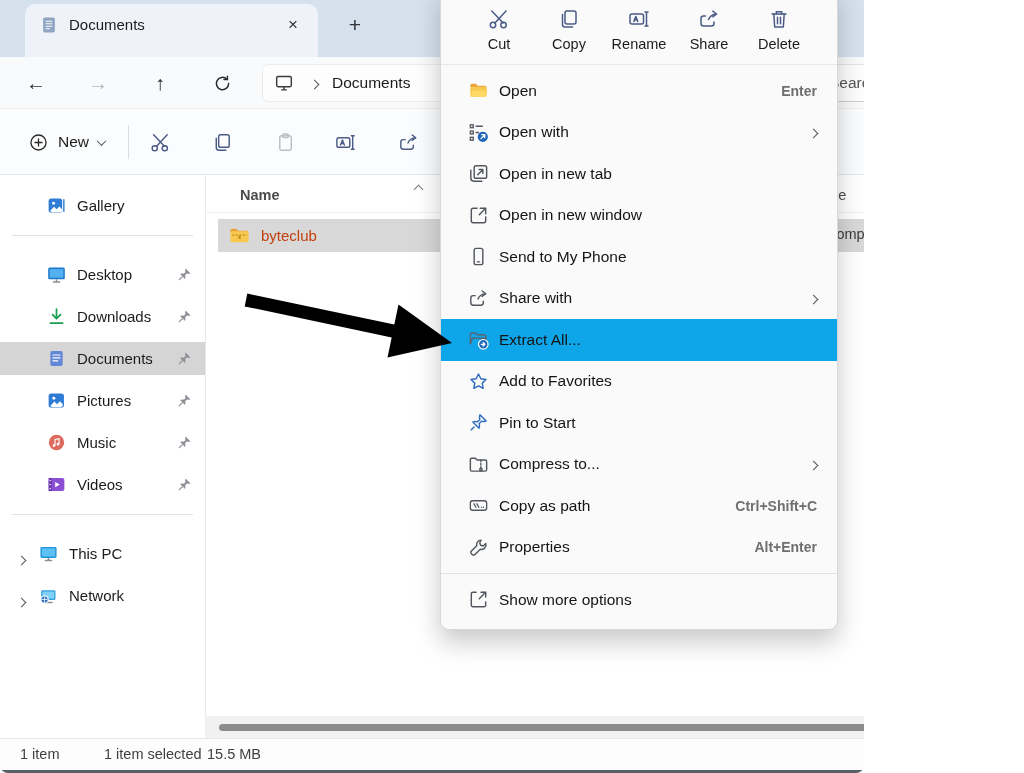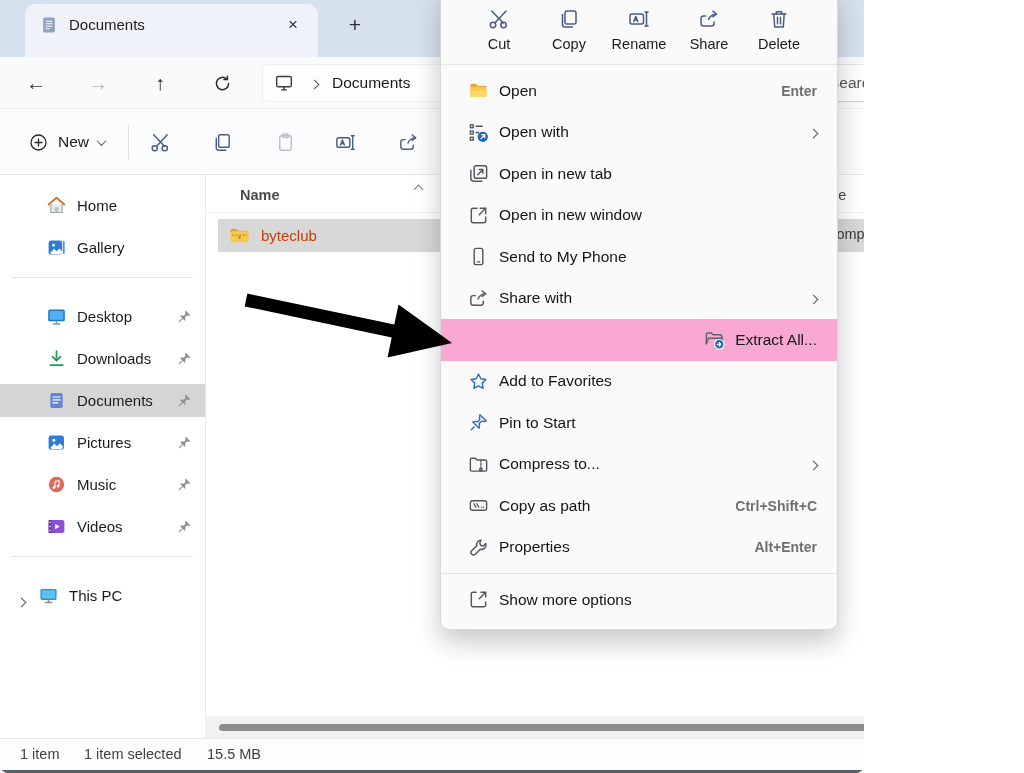--- a/index.html
+++ b/index.html
@@ -76,21 +76,21 @@
   .bottom-edge { position:absolute; left:0; bottom:0; width:1024px; height:3px; background:#585e66; border-radius:0 0 8px 8px; }
 
   
   .ctxmenu { position:absolute; left:440px; top:-14px; width:398px; background:#fafafa; border:1px solid #d8d8d8; border-radius:9px; box-shadow:0 12px 26px rgba(0,0,0,0.22); z-index:50; padding-bottom:6px; }
   .cmdrow { display:flex; justify-content:space-between; padding:18px 26px 10px 26px; border-bottom:1px solid #e7e7e7; }
   .cmdbtn { display:flex; flex-direction:column; align-items:center; gap:5px; width:64px; padding:2px 0; border-radius:5px; }
   .cmdbtn .cicon { width:24px; height:24px; }
   .cmdbtn .clabel { font-size:14.5px; color:#1b1b1b; }
   .menulist { padding:5px 0 2px 0; }
   .mitem { display:flex; align-items:center; height:41.5px; padding:0 20px 0 26px; }
-  .mitem.hl { background:#f9a8d4;justify-content:flex-end; }
+  .mitem.hl { background:#0ea5e9; }
   .mitem .micon { width:23px; height:23px; margin-right:9px; flex:0 0 auto; }
   .mitem .mlabel { font-size:15.5px; color:#141414; white-space:nowrap; }
   .mitem .mshort { margin-left:auto; font-size:14px; color:#6f6f6f;font-weight:bold; }
   .mitem .msub { margin-left:auto; }
   .msep { height:1px; background:#e2e2e2; margin:5px 0; }
 
   
   .arrow { position:absolute; left:230px; top:280px; z-index:60; }
 
   svg { display:block; }
@@ -204,30 +204,20 @@
           </svg>
       </span>
       <span class="dlabel">Details</span>
     </div>
   </div>
 
   <div class="sidebar">
     <div class="sbitem">
       <span class="sbicon">
         <svg viewBox="0 0 24 24" width="21" height="21">
-            <path d="M5.5 10.5V20h13v-9.5" fill="#e9eaec" stroke="#9aa0a6" stroke-width="1.2"></path>
-            <rect x="10" y="14" width="4.2" height="6" fill="#b9c0c7"></rect>
-            <path d="M3 10.8L12 3.2l9 7.6" fill="none" stroke="#c4762a" stroke-width="2.1" stroke-linecap="round" stroke-linejoin="round"></path>
-          </svg>
-      </span>
-      <span class="sblabel">Home</span>
-    </div>
-    <div class="sbitem">
-      <span class="sbicon">
-        <svg viewBox="0 0 24 24" width="21" height="21">
             <rect x="3" y="4" width="15.5" height="16" rx="3" fill="#2f7cd6"></rect>
             <circle cx="8.6" cy="9.4" r="1.7" fill="#fff"></circle>
             <path d="M4.6 18.2l4.6-4.8 2.9 3 3.2-3.3 3.2 3.4v.5a2.6 2.6 0 0 1-2.6 2.6H7z" fill="#fff"></path>
             <rect x="19.6" y="4.5" width="1.6" height="15" rx="0.8" fill="#2f7cd6"></rect>
           </svg>
       </span>
       <span class="sblabel">Gallery</span>
     </div>
     <div class="sbsep"></div>
     <div class="sbitem">
@@ -335,20 +325,33 @@
       <span class="exp"><span class="chev right"></span></span>
       <span class="sbicon">
         <svg viewBox="0 0 24 24" width="21" height="21">
             <rect x="2.8" y="4.5" width="18.4" height="12.5" rx="1.6" fill="#2196d9"></rect>
             <rect x="4.4" y="6.1" width="15.2" height="9.3" fill="#5cc0f2"></rect>
             <path d="M8.5 20h7" stroke="#8a9097" stroke-width="1.8" stroke-linecap="round"></path>
             <path d="M12 17v3" stroke="#8a9097" stroke-width="1.8"></path>
           </svg>
       </span>
       <span class="sblabel">This PC</span>
+    </div>
+    <div class="sbitem expandable">
+      <span class="exp"><span class="chev right"></span></span>
+      <span class="sbicon">
+        <svg viewBox="0 0 24 24" width="21" height="21">
+            <rect x="3.5" y="6" width="16.5" height="11" rx="1.5" fill="#35a3e0"></rect>
+            <rect x="5" y="7.5" width="13.5" height="8" fill="#7fd0f5"></rect>
+            <path d="M9 20h7" stroke="#8a9097" stroke-width="1.7" stroke-linecap="round"></path>
+            <circle cx="7.5" cy="16.5" r="4.2" fill="#2f6fbf" stroke="#fff" stroke-width="1.2"></circle>
+            <path d="M4 16.5h7M7.5 13v7" stroke="#fff" stroke-width="0.9"></path>
+          </svg>
+      </span>
+      <span class="sblabel">Network</span>
     </div>
   </div>
   <div class="sidebar-divider-v"></div>
 
   <div class="colheaders">
     <span class="colh" style="left:35px;font-weight:bold;">Name</span>
     <span class="sortchev"><span class="chev up" style="border-color:#777;"></span></span>
     <span class="colh" style="left:610px;">Type</span>
     <span class="colh" style="left:788px;">Size</span>
   </div>
@@ -365,21 +368,21 @@
     <span class="fname">byteclub</span>
   </div>
   <span class="filetype">Compressed (zipped)...</span>
 
   <div class="hscroll-track">
     <div class="hscroll-thumb"></div>
   </div>
 
   <div class="statusbar">
     <span class="stattext" style="left:20px;">1 item</span>
-    <span class="stattext" style="left:84px;">1 item selected</span>
+    <span class="stattext" style="left:104px;">1 item selected</span>
     <span class="stattext" style="left:207px;">15.5 MB</span>
     <div class="viewtoggle active" style="right:44px;">
       <svg viewBox="0 0 24 24" width="20" height="20" stroke="#3c3c3c" stroke-width="1.7" stroke-linecap="round">
           <path d="M4 7h16M4 10.6h16M4 14.2h16M4 17.8h16"></path>
         </svg>
     </div>
     <div class="viewtoggle" style="right:8px;">
       <svg viewBox="0 0 24 24" width="20" height="20" fill="none" stroke="#3c3c3c" stroke-width="1.6">
           <rect x="4" y="6" width="16" height="11" rx="1.5"></rect>
           <path d="M8 19.5h8" stroke-linecap="round"></path>

